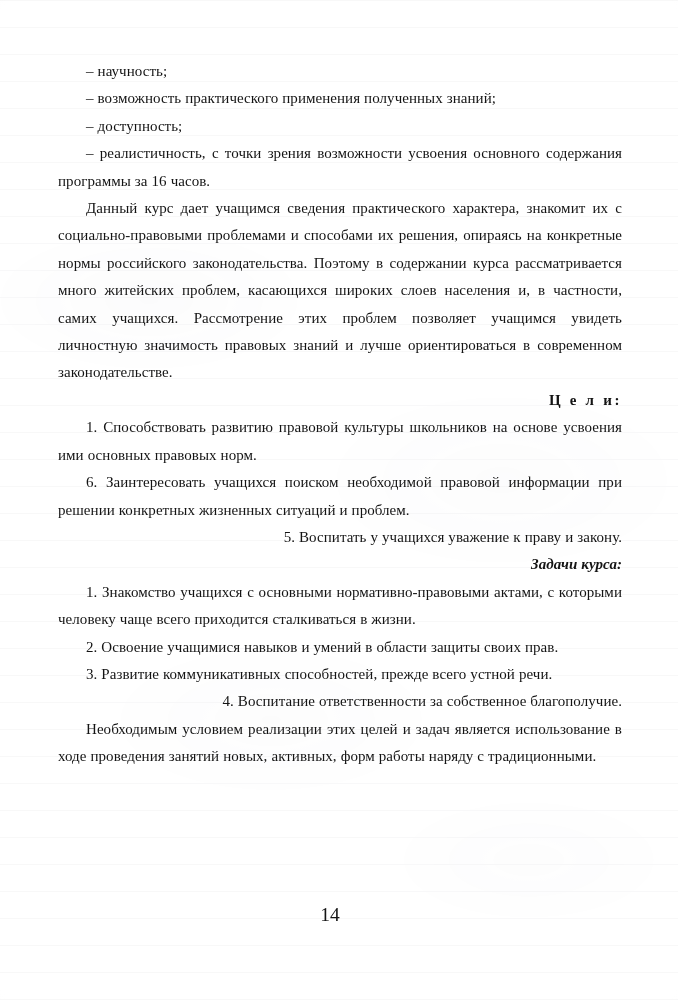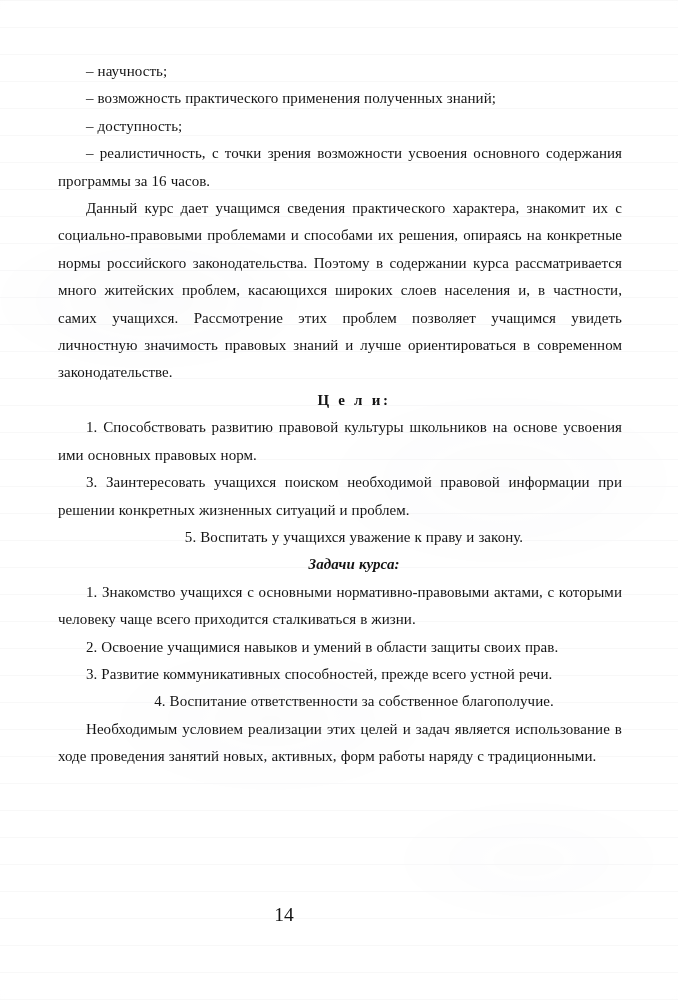--- a/index.html
+++ b/index.html
@@ -63,21 +63,21 @@
     font-size: 15px;
     line-height: 27.4px;
     text-align: justify;
     text-justify: inter-word;
     -webkit-hyphens: none;
     hyphens: none;
     letter-spacing: 0.05px;
     word-spacing: 0.2px;
   }
   p.para.last-flush {
-    text-align: center;
+    text-align: right;
   }
   p.indent {
     text-indent: 28px;
   }
   p.bullet {
     text-indent: 28px;
   }
 
   b.hd {
     font-weight: bold;
@@ -90,20 +90,21 @@
 
   .pageno {
     position: absolute;
     top: 903px;
     left: 0;
     width: 568px;
     text-align: center;
     font-size: 19.5px;
     line-height: 24px;
     font-family: "Liberation Serif", "DejaVu Serif", serif;
+    padding-left: 46px;
   }
 </style>
 </head>
 <body>
 
 <div class="vignette"></div>
 <div class="scan-noise"></div>
 
 <div class="page">
 
@@ -112,21 +113,21 @@
     <p class="para bullet">– научность;</p>
     <p class="para bullet">– возможность практического применения полученных знаний;</p>
     <p class="para bullet">– доступность;</p>
     <p class="para bullet">– реалистичность, с точки зрения возможности усвоения основного содержания программы за 16 часов.</p>
 
     <p class="para indent">Данный курс дает учащимся сведения практического характера, знакомит их с социально-правовыми проблемами и способами их решения, опираясь на конкретные нормы российского законодательства. Поэтому в содержании курса рассматривается много житейских проблем, касающихся широких слоев населения и, в частности, самих учащихся. Рассмотрение этих проблем позволяет учащимся увидеть личностную значимость правовых знаний и лучше ориентироваться в современном законодательстве.</p>
 
     <p class="para indent last-flush"><b class="hd-spaced">Ц е л и:</b></p>
 
     <p class="para indent">1. Способствовать развитию правовой культуры школьников на основе усвоения ими основных правовых норм.</p>
-    <p class="para indent">3. Заинтересовать учащихся поиском необходимой правовой информации при решении конкретных жизненных ситуаций и проблем.</p>
+    <p class="para indent">6. Заинтересовать учащихся поиском необходимой правовой информации при решении конкретных жизненных ситуаций и проблем.</p>
     <p class="para indent last-flush">5. Воспитать у учащихся уважение к праву и закону.</p>
 
     <p class="para indent last-flush"><b class="hd">Задачи курса:</b></p>
 
     <p class="para indent">1. Знакомство учащихся с основными нормативно-правовыми актами, с которыми человеку чаще всего приходится сталкиваться в жизни.</p>
     <p class="para indent">2. Освоение учащимися навыков и умений в области защиты своих прав.</p>
     <p class="para indent">3. Развитие коммуникативных способностей, прежде всего устной речи.</p>
     <p class="para indent last-flush">4. Воспитание ответственности за собственное благополучие.</p>
 
     <p class="para indent">Необходимым условием реализации этих целей и задач является использование в ходе проведения занятий новых, активных, форм работы наряду с традиционными.</p>

